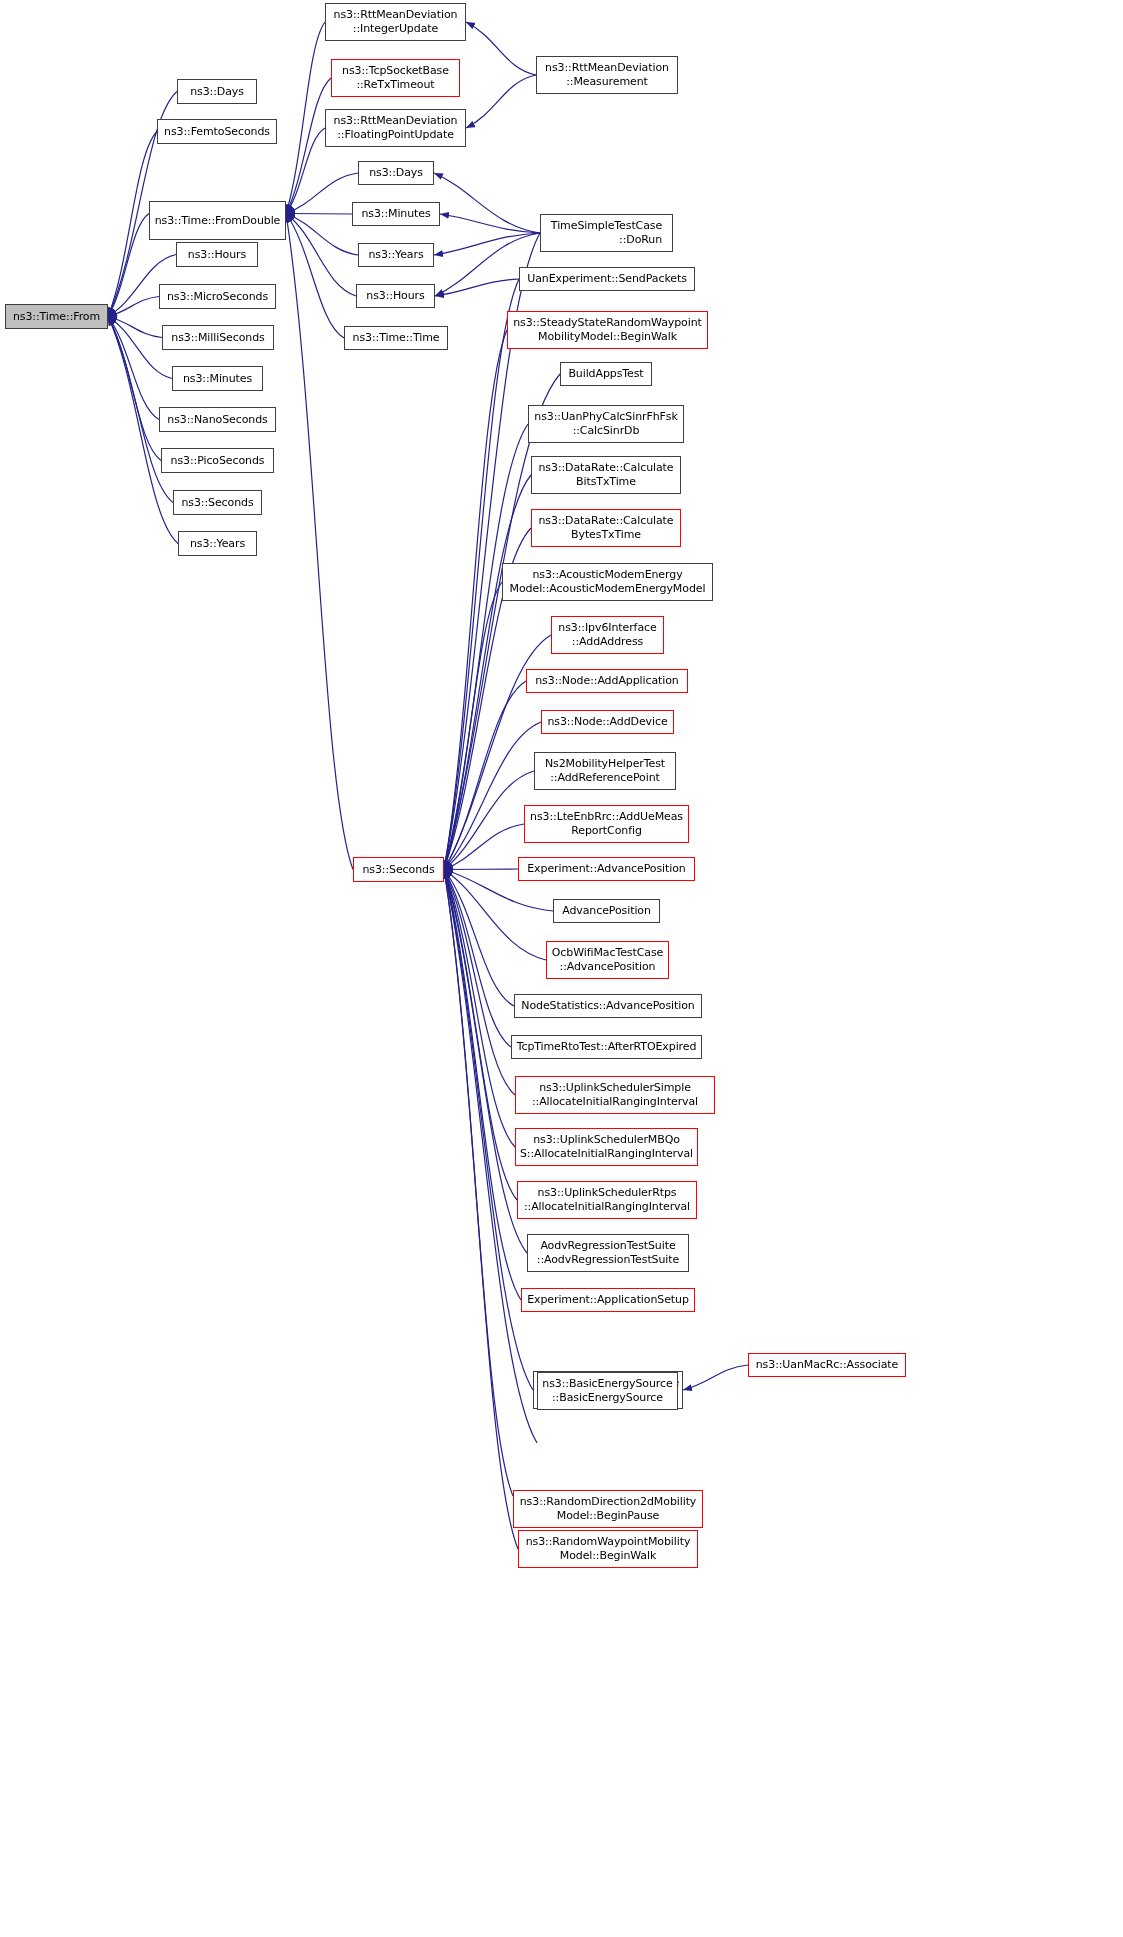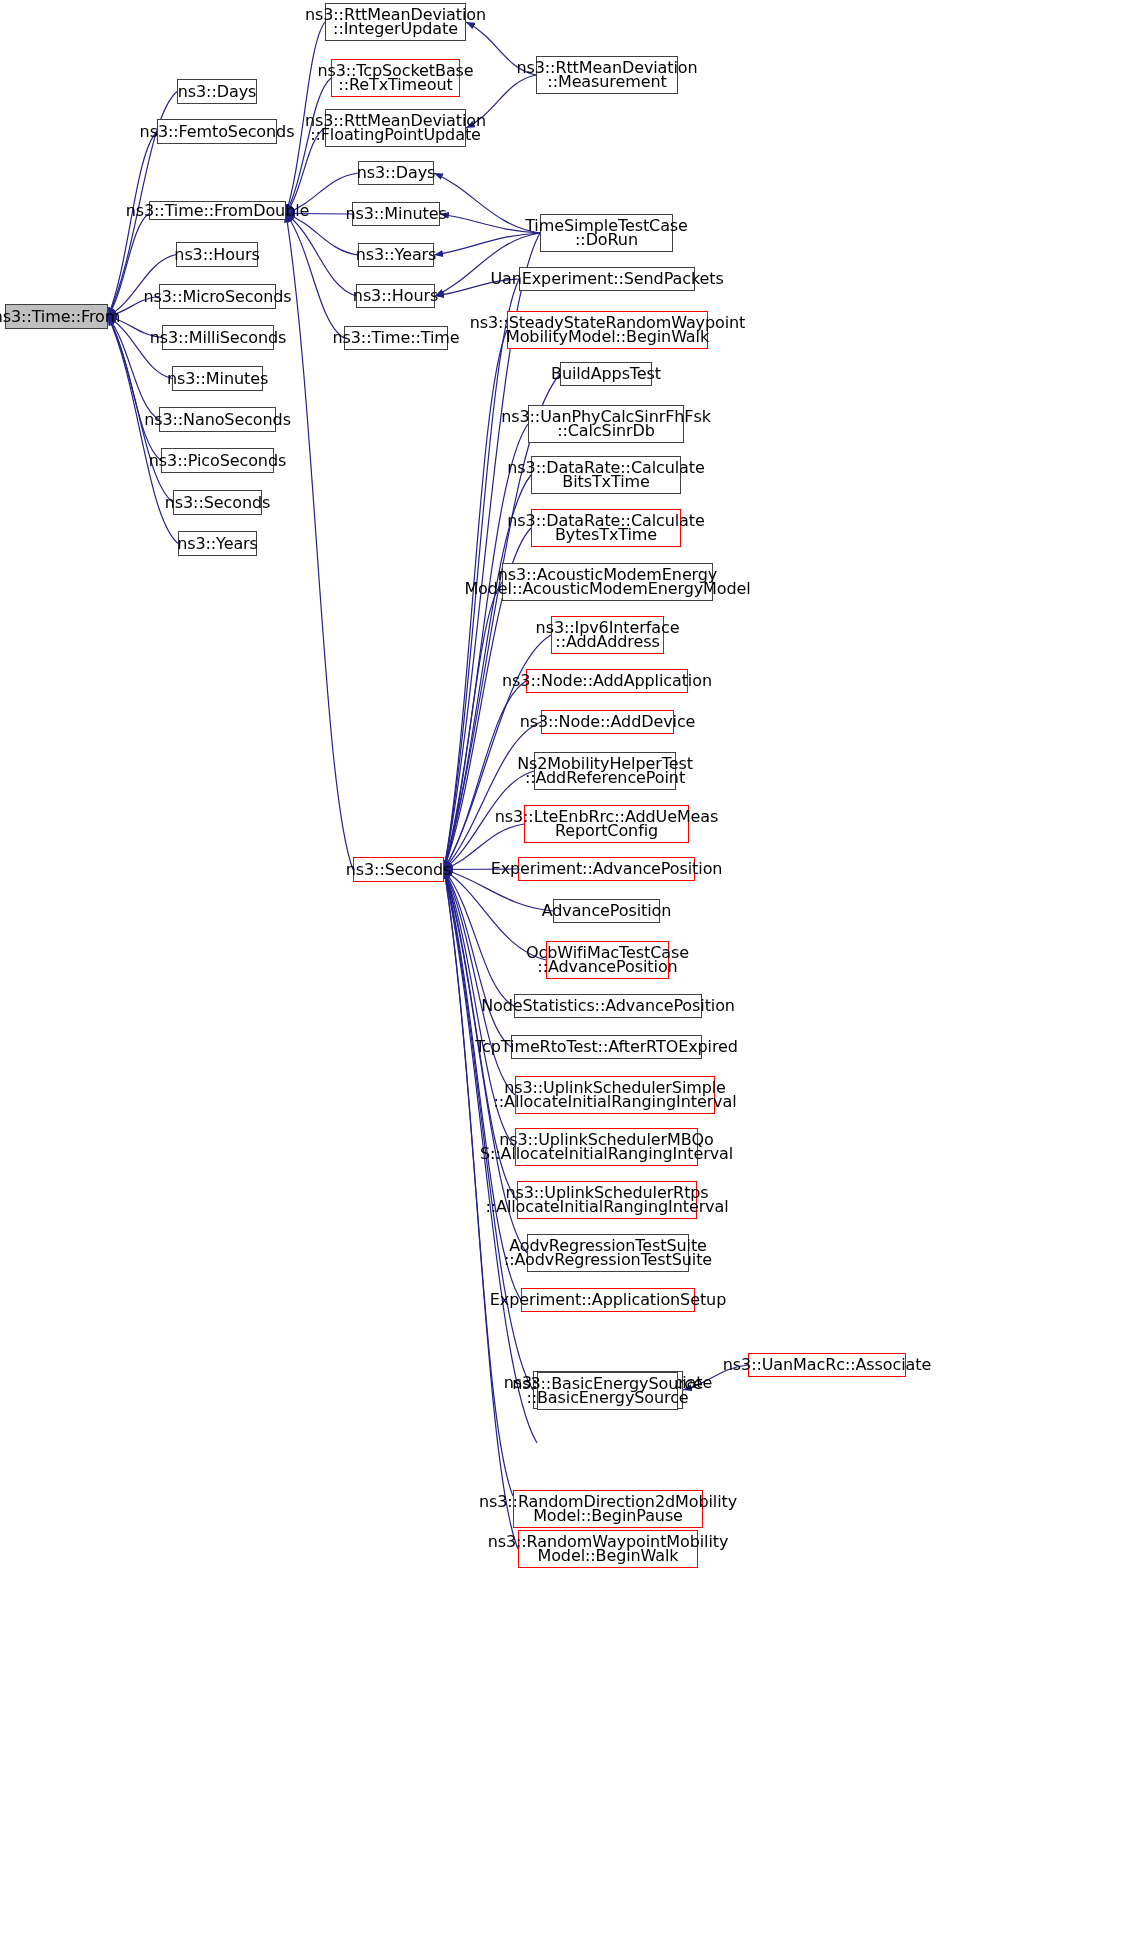--- a/index.html
+++ b/index.html
@@ -27,21 +27,21 @@
   }
   .node {
     position: absolute;
     box-sizing: border-box;
     display: flex;
     align-items: center;
     justify-content: center;
     text-align: center;
     background: #ffffff;
     border: 1px solid #404040;
-    font-size: 16px;
+    font-size: 11px;
     line-height: 14px;
     color: #000000;
     letter-spacing: -0.1px;
     white-space: pre-line;
     padding: 0 3px;
     z-index: 2;
   }
   .node.red {
     border-color: #ff0000;
   }
@@ -112,21 +112,21 @@
       <path d="M521,1300 C486.35,1248.34 477.25,998.65 444,869.5" fill="none" stroke="#22228a" stroke-width="1.2" marker-end="url(#arrowhead)"></path>
       <path d="M533,1390 C492.95,1327.54 480.25,1025.65 444,869.5" fill="none" stroke="#22228a" stroke-width="1.2" marker-end="url(#arrowhead)"></path>
       <path d="M748,1365 C718.75,1368 712.25,1382.5 683,1390" fill="none" stroke="#22228a" stroke-width="1.2" marker-end="url(#arrowhead)"></path>
       <path d="M537,1443 C495.15,1374.18 481.25,1041.55 444,869.5" fill="none" stroke="#22228a" stroke-width="1.2" marker-end="url(#arrowhead)"></path>
       <path d="M513,1496 C481.95,1420.82 475.05,1057.45 444,869.5" fill="none" stroke="#22228a" stroke-width="1.2" marker-end="url(#arrowhead)"></path>
       <path d="M518,1549 C484.7,1467.46 476.5,1073.35 444,869.5" fill="none" stroke="#22228a" stroke-width="1.2" marker-end="url(#arrowhead)"></path>
     </svg>
 <div class="node root" style="left: 5px; top: 304px; width: 103px; height: 25px;">ns3::Time::From</div>
     <div class="node" style="left: 177px; top: 79px; width: 80px; height: 25px;">ns3::Days</div>
     <div class="node" style="left: 157px; top: 119px; width: 120px; height: 25px;">ns3::FemtoSeconds</div>
-    <div class="node" style="left: 149px; top: 201px; width: 137px; height: 19px;">ns3::Time::FromDouble</div>
+    <div class="node" style="left: 149px; top: 201px; width: 137px; height: 39px;">ns3::Time::FromDouble</div>
     <div class="node" style="left: 176px; top: 242px; width: 82px; height: 25px;">ns3::Hours</div>
     <div class="node" style="left: 159px; top: 284px; width: 117px; height: 25px;">ns3::MicroSeconds</div>
     <div class="node" style="left: 162px; top: 325px; width: 112px; height: 25px; text-align: center;">ns3::MilliSeconds</div>
     <div class="node" style="left: 172px; top: 366px; width: 91px; height: 25px;">ns3::Minutes</div>
     <div class="node" style="left: 159px; top: 407px; width: 117px; height: 25px; text-align: right;">ns3::NanoSeconds</div>
     <div class="node" style="left: 161px; top: 448px; width: 113px; height: 25px;">ns3::PicoSeconds</div>
     <div class="node" style="left: 173px; top: 490px; width: 89px; height: 25px;">ns3::Seconds</div>
     <div class="node" style="left: 178px; top: 531px; width: 79px; height: 25px;">ns3::Years</div>
     <div class="node" style="left: 325px; top: 3px; width: 141px; height: 38px;">ns3::RttMeanDeviation
 ::IntegerUpdate</div>
@@ -134,21 +134,21 @@
 ::ReTxTimeout</div>
     <div class="node" style="left: 325px; top: 109px; width: 141px; height: 38px;">ns3::RttMeanDeviation
 ::FloatingPointUpdate</div>
     <div class="node" style="left: 536px; top: 56px; width: 142px; height: 38px;">ns3::RttMeanDeviation
 ::Measurement</div>
     <div class="node" style="left: 358px; top: 161px; width: 76px; height: 24px;">ns3::Days</div>
     <div class="node" style="left: 352px; top: 202px; width: 88px; height: 24px;">ns3::Minutes</div>
     <div class="node" style="left: 358px; top: 243px; width: 76px; height: 24px;">ns3::Years</div>
     <div class="node" style="left: 356px; top: 284px; width: 79px; height: 24px;">ns3::Hours</div>
     <div class="node" style="left: 344px; top: 326px; width: 104px; height: 24px;">ns3::Time::Time</div>
-    <div class="node" style="left: 540px; top: 214px; width: 133px; height: 38px;">TimeSimpleTestCase
+    <div class="node" style="left: 540px; top: 214px; width: 133px; height: 38px; text-align: right;">TimeSimpleTestCase
 ::DoRun</div>
     <div class="node" style="left: 519px; top: 267px; width: 176px; height: 24px;">UanExperiment::SendPackets</div>
     <div class="node red" style="left: 507px; top: 311px; width: 201px; height: 38px;">ns3::SteadyStateRandomWaypoint
 MobilityModel::BeginWalk</div>
     <div class="node" style="left: 560px; top: 362px; width: 92px; height: 24px;">BuildAppsTest</div>
     <div class="node" style="left: 528px; top: 405px; width: 156px; height: 38px;">ns3::UanPhyCalcSinrFhFsk
 ::CalcSinrDb</div>
     <div class="node" style="left: 531px; top: 456px; width: 150px; height: 38px;">ns3::DataRate::Calculate
 BitsTxTime</div>
     <div class="node red" style="left: 531px; top: 509px; width: 150px; height: 38px;">ns3::DataRate::Calculate

